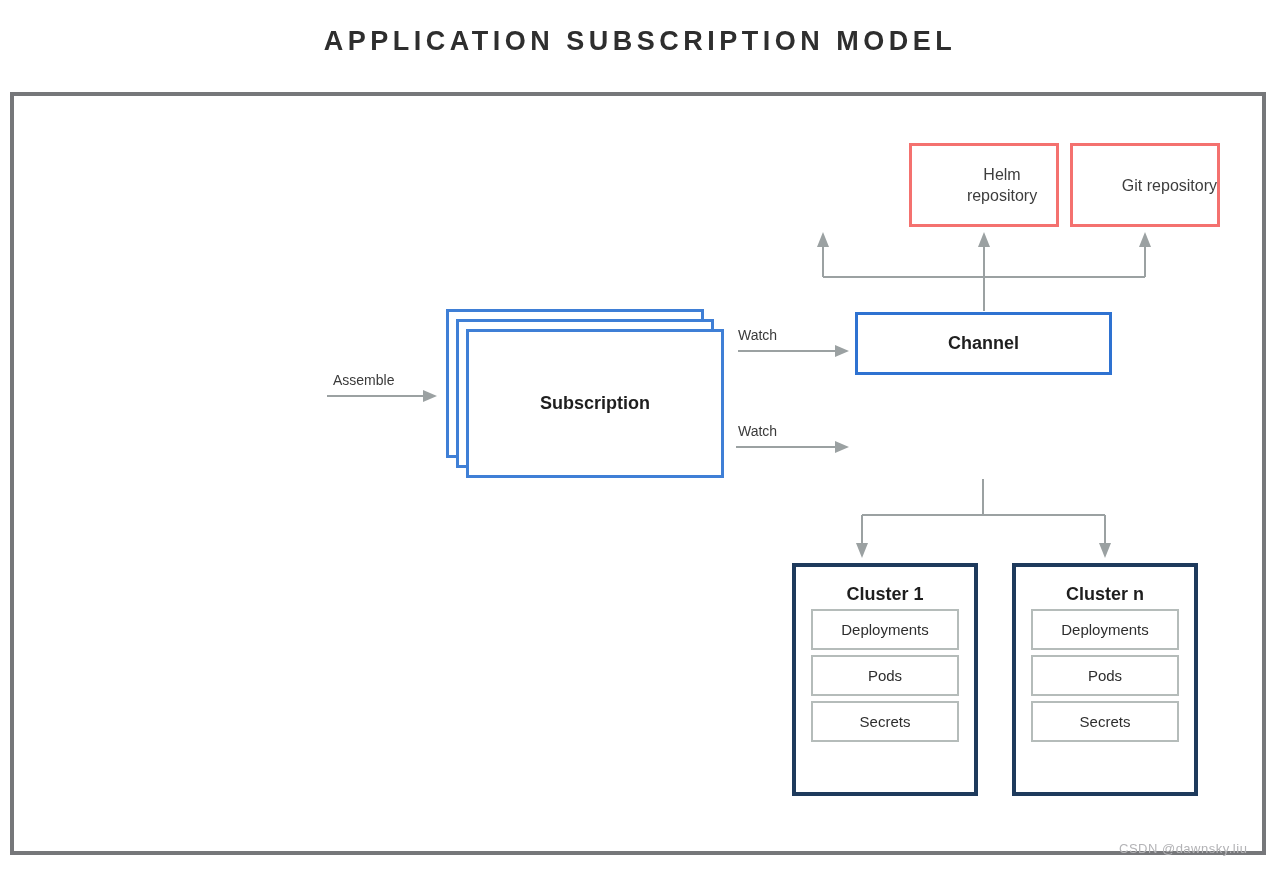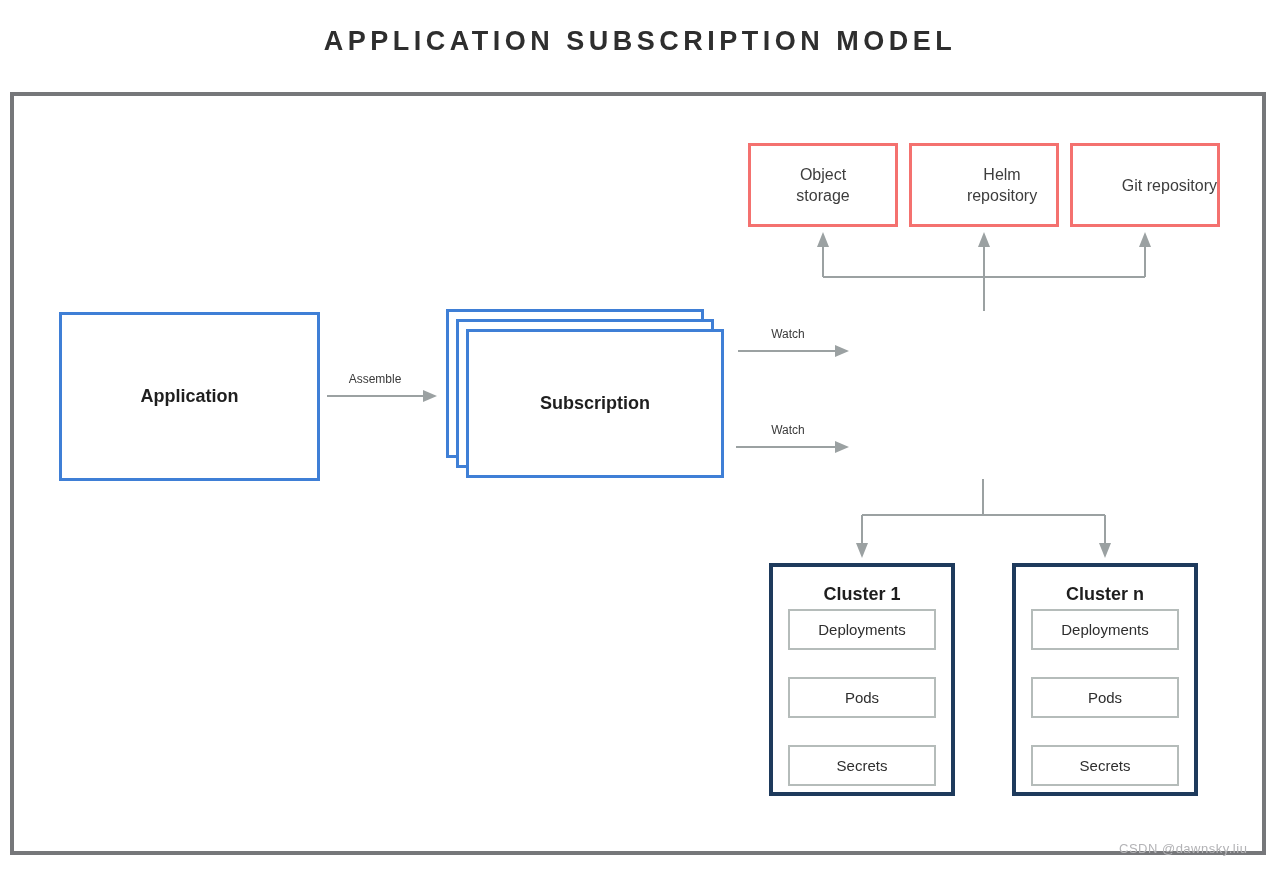--- a/index.html
+++ b/index.html
@@ -36,33 +36,33 @@
     border:3px solid #3f7fd6; background:#ffffff;
   }
   #sub-back1 { left:446px; top:309px; z-index:1; }
   #sub-back2 { left:456px; top:319px; z-index:2; }
   #node-subscription { left:466px; top:329px; width:258px; height:149px; z-index:3; }
   .cluster {
     position:absolute; width:186px; height:233px; box-sizing:border-box;
     border:4px solid #1e3a5c; background:#ffffff;
     display:flex; flex-direction:column; align-items:center; z-index:3;
   }
-  #cluster-1 { left:769px;  top:563px;text-align:right; }
+  #cluster-1 { left:792px;  top:563px;text-align:right; }
   #cluster-n { left:1012px; top:563px; }
   .cluster-title { margin-top:16px; font-size:18px; font-weight:bold; color:#1e1e1e; line-height:22px; }
   .cluster-item {
     width:148px; height:41px; box-sizing:border-box; border:2px solid #b5bcba;
     display:flex; align-items:center; justify-content:center;
-    font-size:15px; color:#2e2e2e; background:#ffffff; margin-top:27px;
+    font-size:15px; color:#2e2e2e; background:#ffffff; margin-top:5px;
   }
   .cluster-item.first { margin-top:4px; }
   .edge-label {
-    position:absolute; font-size:12px; color:#3a3a3a; text-align:center; width:100px;
+    position:absolute; font-size:14px; color:#3a3a3a; text-align:left; width:100px;
   }
-  #label-assemble { left:320px; top:372px; width:110px; }
+  #label-assemble { left:333px; top:372px; width:110px; }
   #label-watch-1  { left:738px; top:327px; }
   #label-watch-2  { left:738px; top:423px; }
   #arrow-layer { position:absolute; left:0; top:0; z-index:4; pointer-events:none; }
   .watermark {
     position:absolute; left:1119px; top:841px; font-size:13px; color:#b3b3b6;
     z-index:10; letter-spacing:0.5px;
   }
 </style>
 </head>
 <body>
@@ -102,40 +102,37 @@
       <path d="M862 515 H1105"></path>
       <path d="M862 515 V544"></path>
       <path d="M1105 515 V544"></path>
     </g>
     <g fill="#9ba1a2" stroke="none">
       <polygon points="856,543 868,543 862,558"></polygon>
       <polygon points="1099,543 1111,543 1105,558"></polygon>
     </g>
   </svg>
 
-  <div class="node red" id="node-objectstorage">
-    <span class="lbl">Object storage</span>
-  </div>
   <div class="node red" id="node-helmrepo">
     <span class="lbl">Helm repository</span>
   </div>
   <div class="node red" id="node-gitrepo">
     <span class="lbl">Git repository</span>
   </div>
 
-  <div class="node blue" id="node-application">
-    <span class="lbl big-lbl">Application</span>
-  </div>
 
   <div class="sub-layer" id="sub-back1"></div>
   <div class="sub-layer" id="sub-back2"></div>
   <div class="node blue" id="node-subscription">
     <span class="lbl big-lbl">Subscription</span>
   </div>
 
+  <div class="node blue2" id="node-channel">
+    <span class="lbl big-lbl">Channel</span>
+  </div>
 
   <div class="edge-label" id="label-assemble">Assemble</div>
   <div class="edge-label" id="label-watch-1">Watch</div>
   <div class="edge-label" id="label-watch-2">Watch</div>
 
   <div class="cluster" id="cluster-1">
     <div class="cluster-title">Cluster 1</div>
     <div class="cluster-item first">Deployments</div>
     <div class="cluster-item">Pods</div>
     <div class="cluster-item">Secrets</div>

